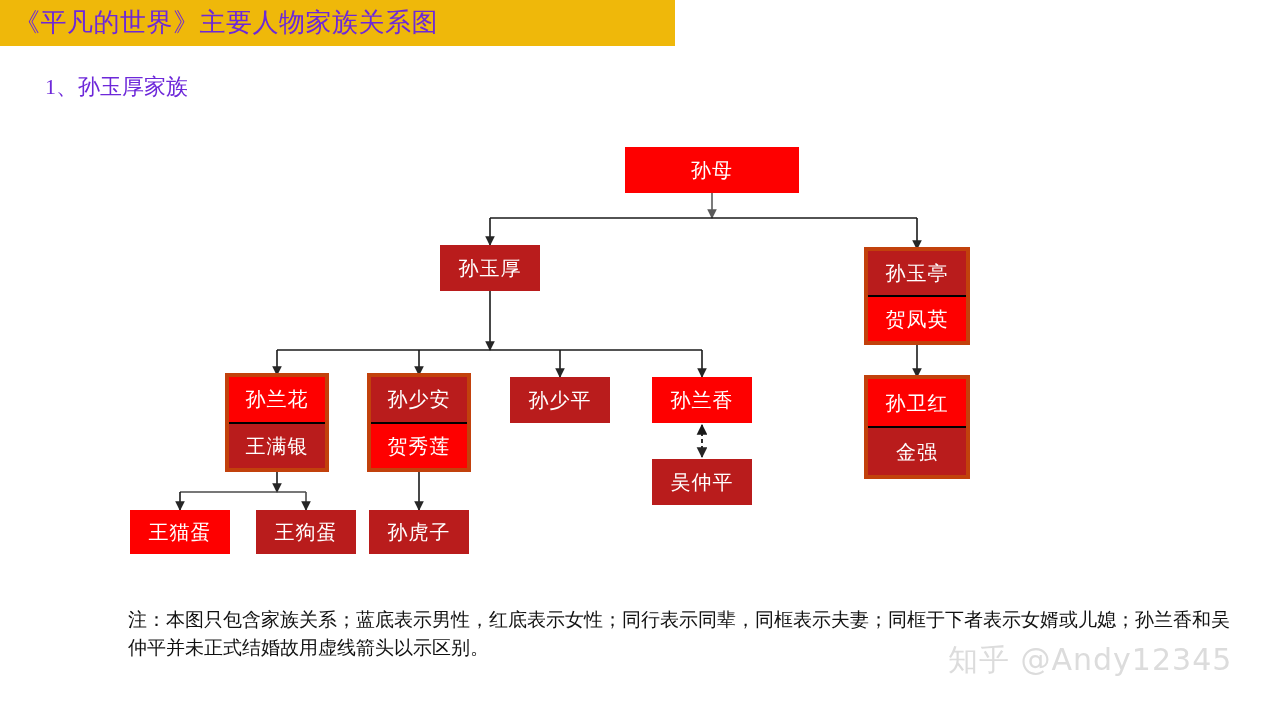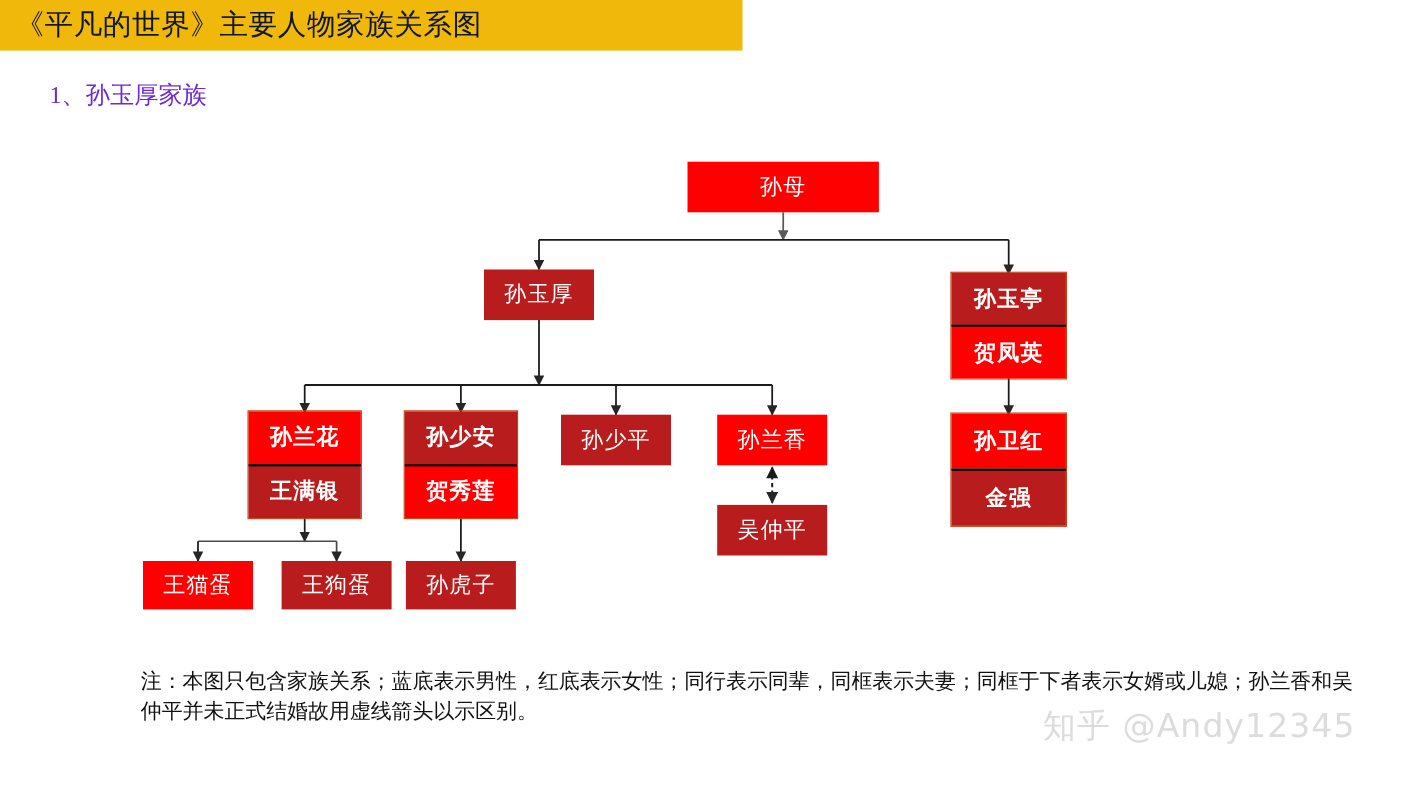--- a/index.html
+++ b/index.html
@@ -26,21 +26,21 @@
     height: 46px;
     background: #efb80a;
     display: flex;
     align-items: center;
   }
   #title-text {
     font-size: 26px;
     line-height: 1;
     padding-left: 14px;
     letter-spacing: 0.5px;
-    color: #0f172a;
+    color: #6d28d9;
     white-space: nowrap;
   }
 
   
   #section-subtitle {
     position: absolute;
     left: 45px;
     top: 72px;
     font-size: 22px;
     color: #6d28d9;
@@ -65,22 +65,21 @@
   }
 
   
   .node {
     position: absolute;
     box-sizing: border-box;
     display: flex;
     flex-direction: column;
   }
   .node.bordered {
-    border: 1px solid #c2410c;
-    font-weight: bold;
+    border: 4px solid #c2410c;
   }
   .cell {
     flex: 1 1 0;
     display: flex;
     align-items: center;
     justify-content: center;
     color: #ffffff;
     font-size: 20px;
     line-height: 1;
     letter-spacing: 1px;

